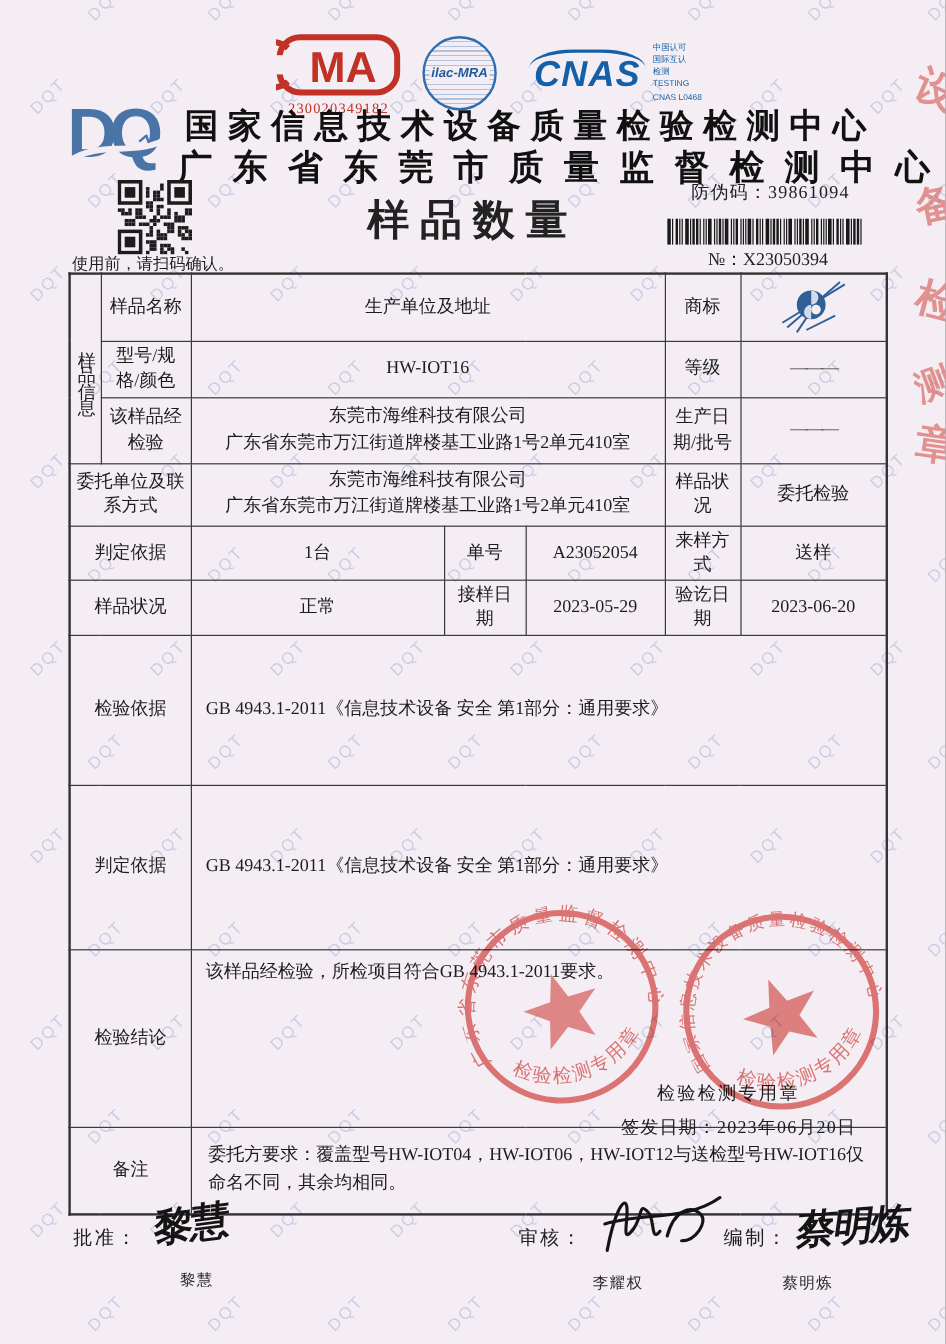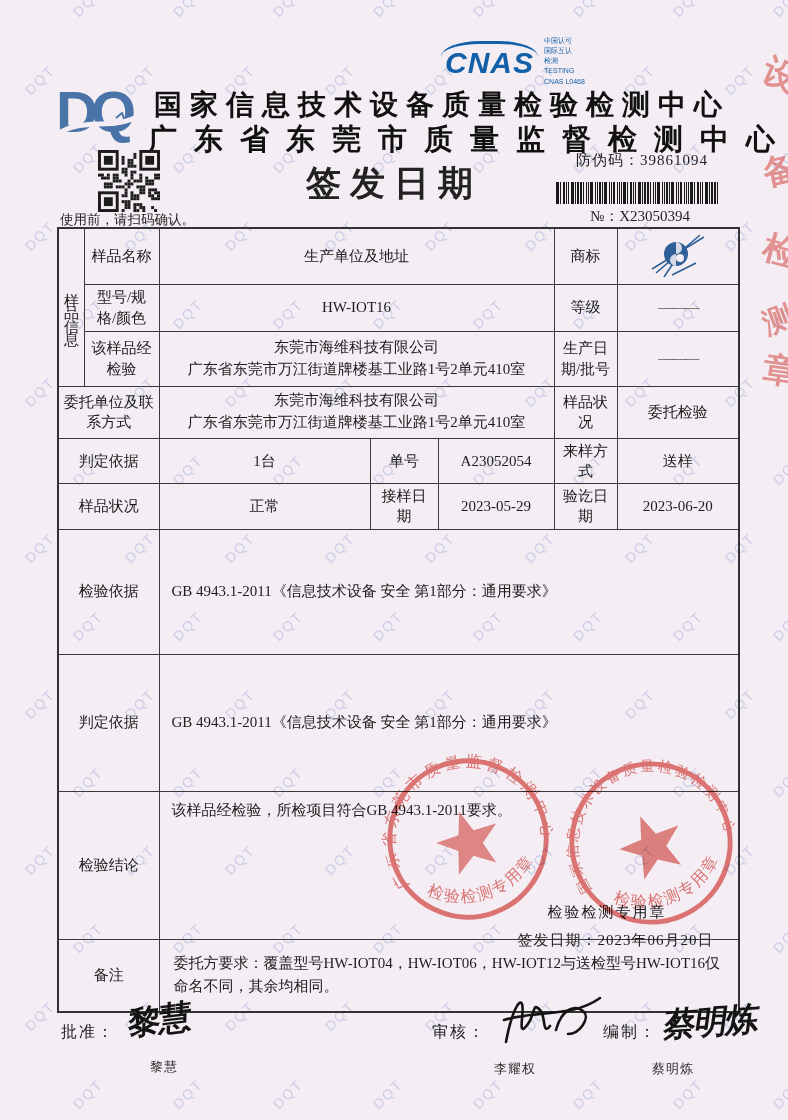--- a/index.html
+++ b/index.html
@@ -208,21 +208,33 @@
       <span style="color: rgb(169, 180, 218); left: 70px; top: 1086px;">DQT</span>
       <span style="color: rgb(169, 180, 218); left: 170px; top: 1086px;">DQT</span>
       <span style="color: rgb(169, 180, 218); left: 270px; top: 1086px;">DQT</span>
       <span style="color: rgb(169, 180, 218); left: 370px; top: 1086px;">DQT</span>
       <span style="color: rgb(169, 180, 218); left: 470px; top: 1086px;">DQT</span>
       <span style="color: rgb(169, 180, 218); left: 570px; top: 1086px;">DQT</span>
       <span style="color: rgb(169, 180, 218); left: 670px; top: 1086px;">DQT</span>
       <span style="color: rgb(169, 180, 218); left: 770px; top: 1086px;">DQT</span>
     </div>
 
-
+  <div class="layer cma">
+    <svg width="104" height="52" viewBox="0 0 104 52">
+      <rect x="3" y="3" width="98" height="46" rx="17" fill="none" stroke="#c23126" stroke-width="5"></rect>
+      <rect x="0" y="18" width="8" height="16" fill="#f4eef4"></rect>
+      <path d="M10,40 A 19 19 0 1 1 10,12" fill="none" stroke="#c23126" stroke-width="5"></path>
+      <text x="56" y="40" font-size="36" font-weight="bold" fill="#c23126" text-anchor="middle" font-family="Liberation Sans, sans-serif">MA</text>
+    </svg>
+    <div class="cma-num">230020349182</div>
+  </div>
+
+  <div class="layer ilac">
+    <span>ilac-MRA</span>
+  </div>
 
   <div class="layer cnas">
     <div class="cnas-word">CNAS</div>
     <div class="cnas-side">中国认可
 国际互认
 检测
 TESTING
 CNAS L0468</div>
   </div>
 
@@ -354,21 +366,21 @@
       <rect x="42" y="57" width="3" height="3" fill="#1c1c1c"></rect>
       <rect x="45" y="57" width="3" height="3" fill="#1c1c1c"></rect>
       <rect x="54" y="57" width="3" height="3" fill="#1c1c1c"></rect>
       <rect x="24" y="60" width="3" height="3" fill="#1c1c1c"></rect>
       <rect x="36" y="60" width="3" height="3" fill="#1c1c1c"></rect>
       <rect x="39" y="60" width="3" height="3" fill="#1c1c1c"></rect>
       <rect x="45" y="60" width="3" height="3" fill="#1c1c1c"></rect>
       <rect x="57" y="60" width="3" height="3" fill="#1c1c1c"></rect>
     </svg>
   <div class="layer hint">使用前，请扫码确认。</div>
-  <div class="layer rpt-title">签发日期</div>
+  <div class="layer rpt-title">样品数量</div>
   <div class="layer afc">
     <span>防伪码：</span><span>39861094</span>
   </div>
   <svg id="barcode-svg" class="layer bc" width="170" height="22" viewBox="0 0 170 22">
       <rect x="0" y="0" width="3" height="22" fill="#191919"></rect>
       <rect x="4" y="0" width="1" height="22" fill="#191919"></rect>
       <rect x="7" y="0" width="2" height="22" fill="#191919"></rect>
       <rect x="10" y="0" width="1" height="22" fill="#191919"></rect>
       <rect x="12" y="0" width="1" height="22" fill="#191919"></rect>
       <rect x="15" y="0" width="3" height="22" fill="#191919"></rect>

